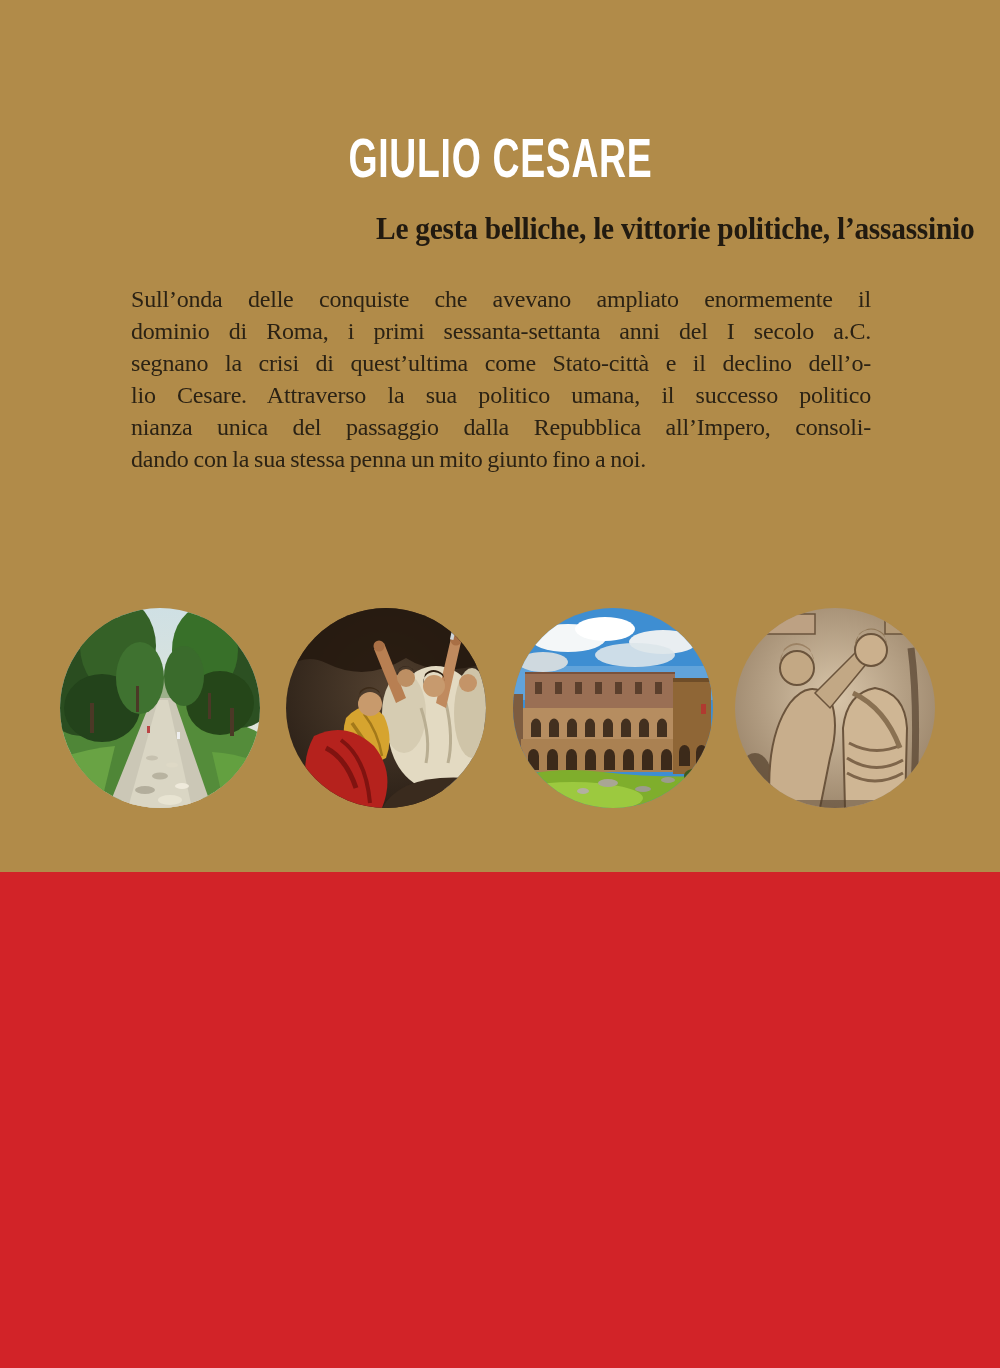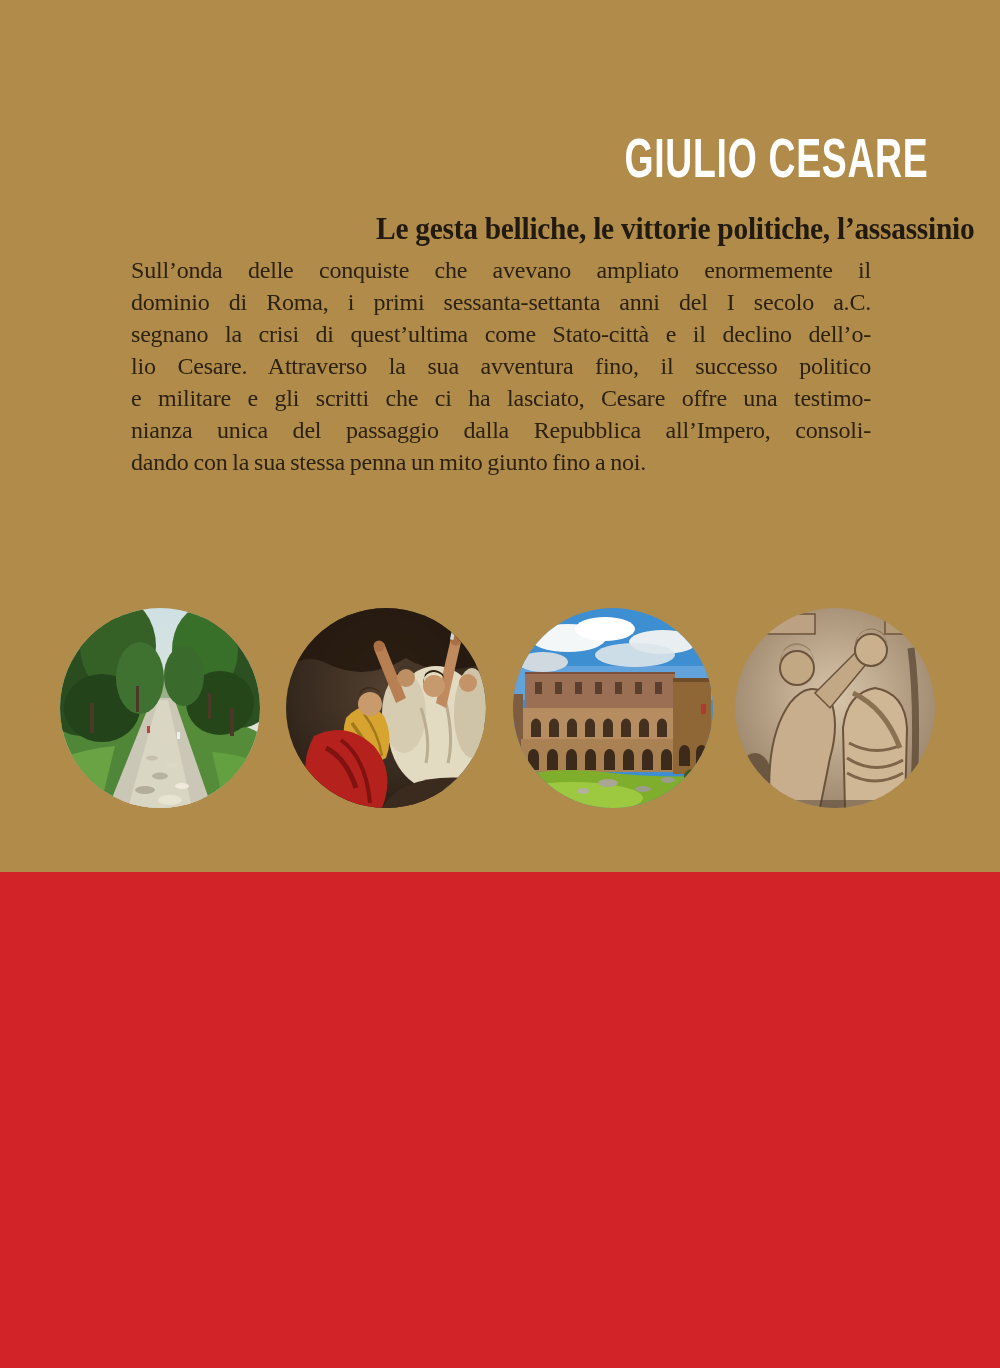--- a/index.html
+++ b/index.html
@@ -1,30 +1,30 @@
 <!DOCTYPE html>
 <html style="--gold: #b18b49; --red: #d22328;"><head>
 <meta charset="utf-8">
 <style>
   html,body{margin:0;padding:0;background:#555;}
   .page{position:relative;width:1000px;height:1368px;margin:0 auto;overflow:hidden;
         font-family:"Liberation Serif",serif;background:var(--gold,#b18b49);}
   .gold-section{position:absolute;left:0;top:0;width:1000px;height:872px;background:var(--gold,#b18b49);}
   .red-section{position:absolute;left:0;top:872px;width:1000px;height:496px;background:var(--red,#d22328);}
 
-  .title-wrap{position:absolute;top:126px;left:0;width:1000px;text-align:right;}
+  .title-wrap{position:absolute;top:126px;left:0;width:1000px;text-align:center;}
   .title{display:inline-block;transform:scaleX(0.68);transform-origin:center;
          font-family:"Liberation Sans",sans-serif;font-weight:bold;font-size:55px;
          letter-spacing:1px;color:#ffffff;white-space:nowrap;}
 
   .subtitle-wrap{position:absolute;top:210px;left:0;width:1000px;text-align:right;}
   .subtitle{display:inline-block;transform:scaleX(0.92);transform-origin:center;
             font-weight:bold;font-size:32px;letter-spacing:-0.3px;color:#211a10;white-space:nowrap;}
 
-  .synopsis{position:absolute;top:254px;left:131px;width:740px;font-size:24px;line-height:32px;
+  .synopsis{position:absolute;top:283px;left:131px;width:740px;font-size:24px;line-height:32px;
             color:#2b2214;letter-spacing:-0.2px;word-spacing:-1px;overflow:hidden;}
   .synopsis .line{text-align:justify;}
   .synopsis .line.just{text-align-last:justify;}
 
   .photo-strip{position:absolute;top:608px;left:0;width:1000px;height:200px;}
   .photo-circle{position:absolute;top:0;width:200px;height:200px;border-radius:50%;overflow:hidden;}
   .photo-circle svg{display:block;width:200px;height:200px;}
   .pc1{left:60px;} .pc2{left:286px;} .pc3{left:513px;} .pc4{left:735px;}
 </style>
 </head>
@@ -37,22 +37,21 @@
       <span class="title">GIULIO CESARE</span>
     </div>
     <div class="subtitle-wrap">
       <span class="subtitle">Le gesta belliche, le vittorie politiche, l’assassinio</span>
     </div>
 
     <div class="synopsis">
         <div class="line just">Sull’onda delle conquiste che avevano ampliato enormemente il</div>
         <div class="line just">dominio di Roma, i primi sessanta-settanta anni del I secolo a.C.</div>
         <div class="line just">segnano la crisi di quest’ultima come Stato-città e il declino dell’o-</div>
-        <div class="line just">lio Cesare. Attraverso la sua avventura fino, il successo politico</div>
-        <div class="line just">e militare e gli scritti che ci ha lasciato, Cesare offre una testimo-</div>
+        <div class="line just">lio Cesare. Attraverso la sua politico umana, il successo politico</div>
         <div class="line just">nianza unica del passaggio dalla Repubblica all’Impero, consoli-</div>
         <div class="line">dando con la sua stessa penna un mito giunto fino a noi.</div>
       </div>
 
     <div class="photo-strip">
 
       <div class="photo-circle pc1" aria-label="Via Appia antica tree-lined Roman road">
         <svg viewBox="0 0 200 200">
           <defs>
             <linearGradient id="sky1" x1="0" y1="0" x2="0" y2="1">

